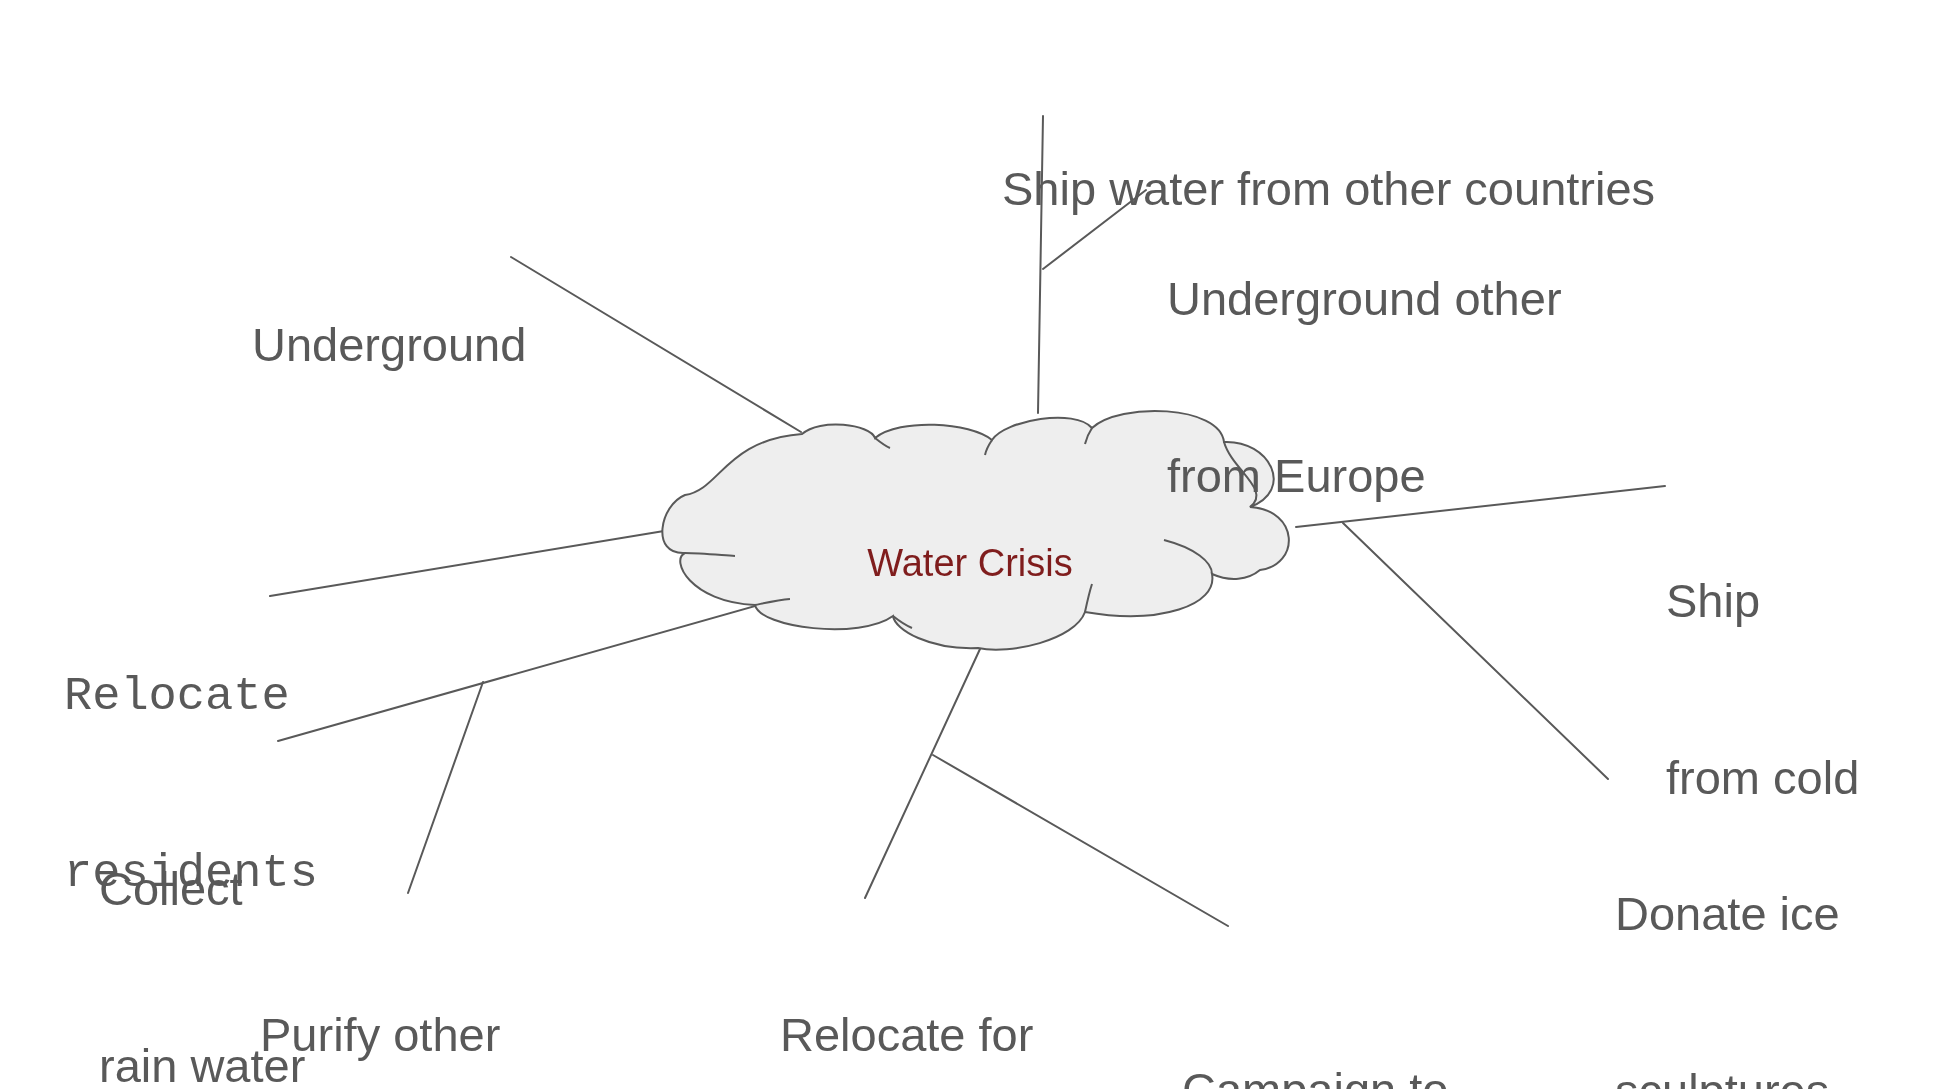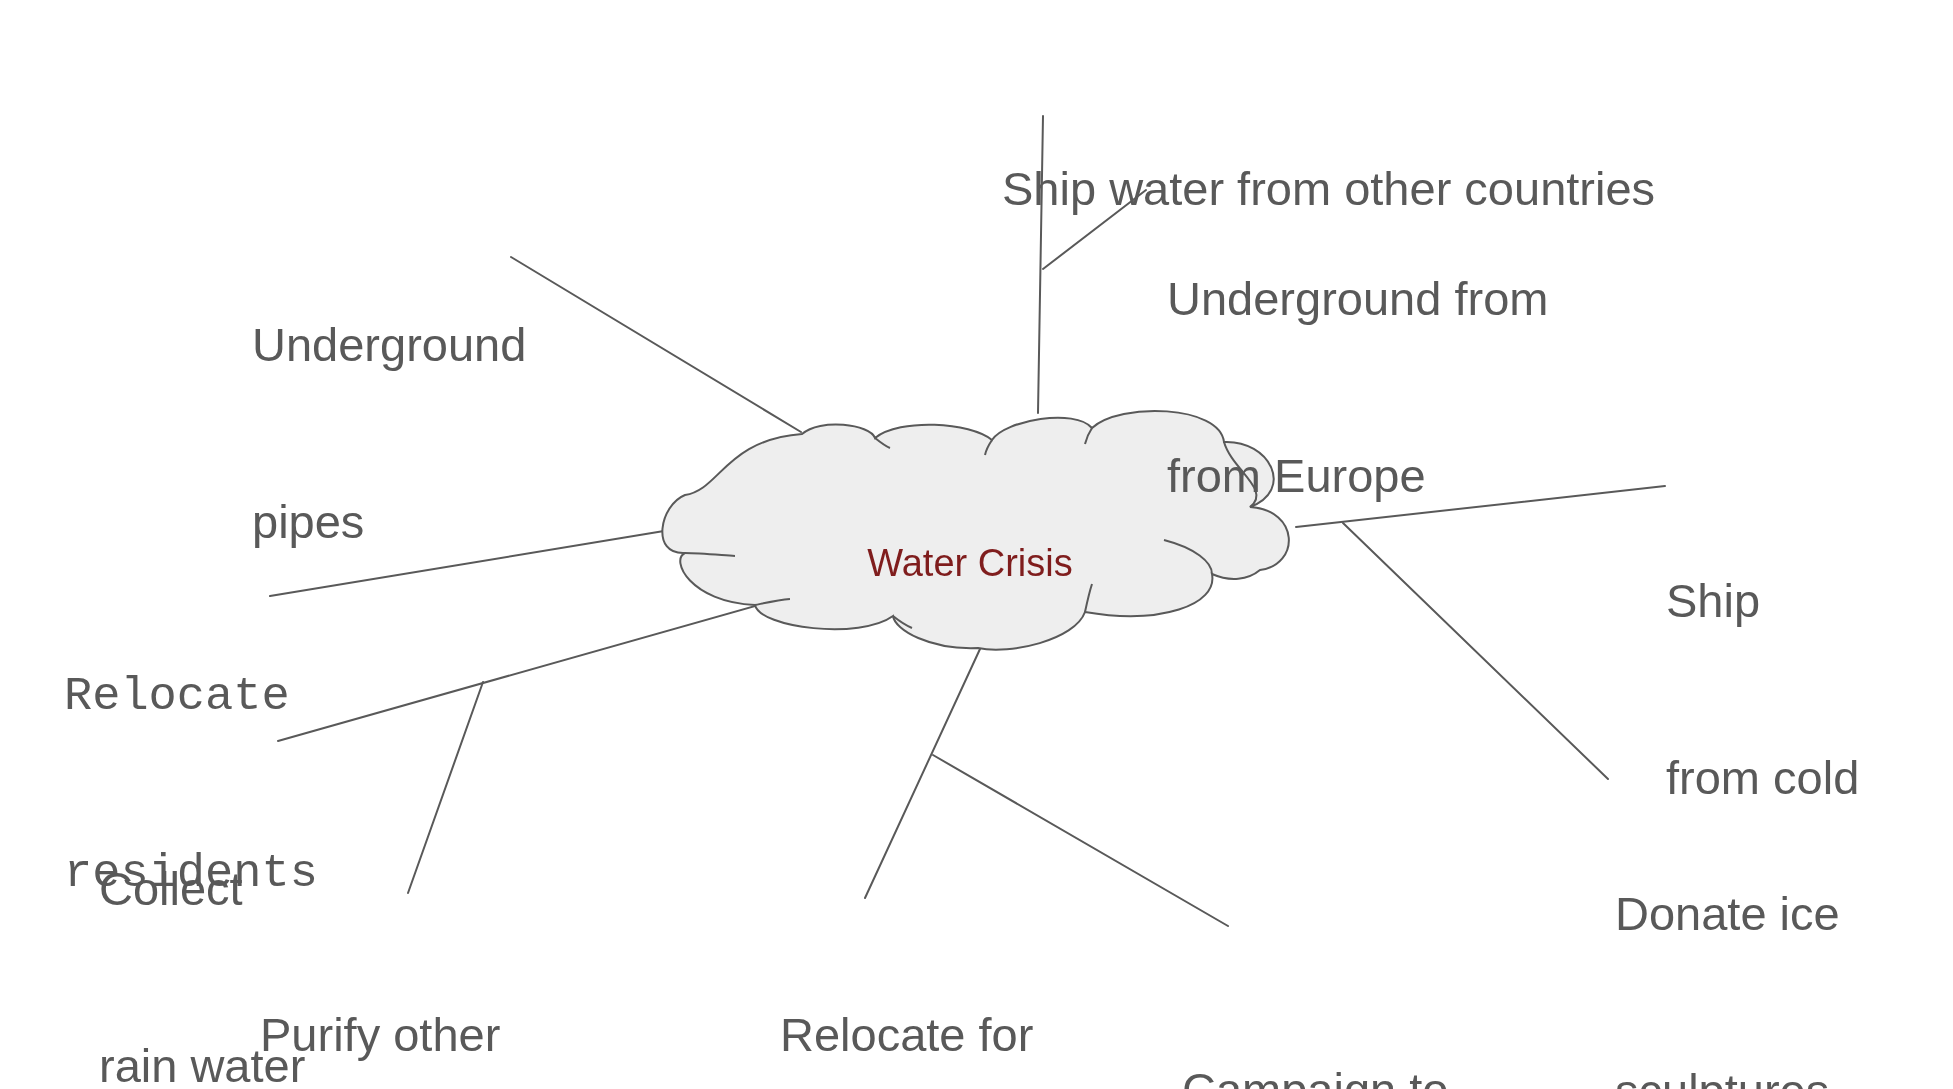--- a/index.html
+++ b/index.html
@@ -64,27 +64,26 @@
   </g>
 </svg>
 
 <div class="center">Water Crisis</div>
 
 <div class="lbl" style="left:1002px; top:41px;text-align:center;">
   <span>Ship water from other countries</span>
 </div>
 
 <div class="lbl" style="left:1167px; top:151px;">
-  <span>Underground from</span>
+  <span>Underground other</span>
   <span>from Europe</span>
 </div>
 
 <div class="lbl" style="left:244px; top:197px;margin-left:8px;">
   <span>Underground</span>
-  <span>pipes</span>
 </div>
 
 <div class="lbl" style="left:64px; top:549px;font-family:Liberation Mono, monospace;">
   <span>Relocate</span>
   <span>residents</span>
 </div>
 
 <div class="lbl" style="left:99px; top:741px;">
   <span>Collect</span>
   <span><span class="squiggle">rain water</span></span>

